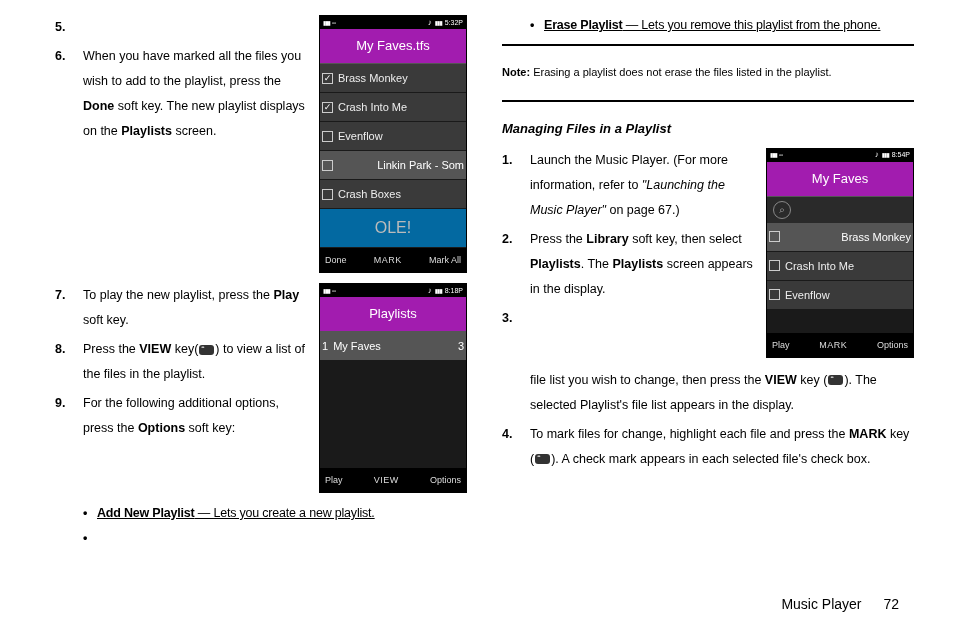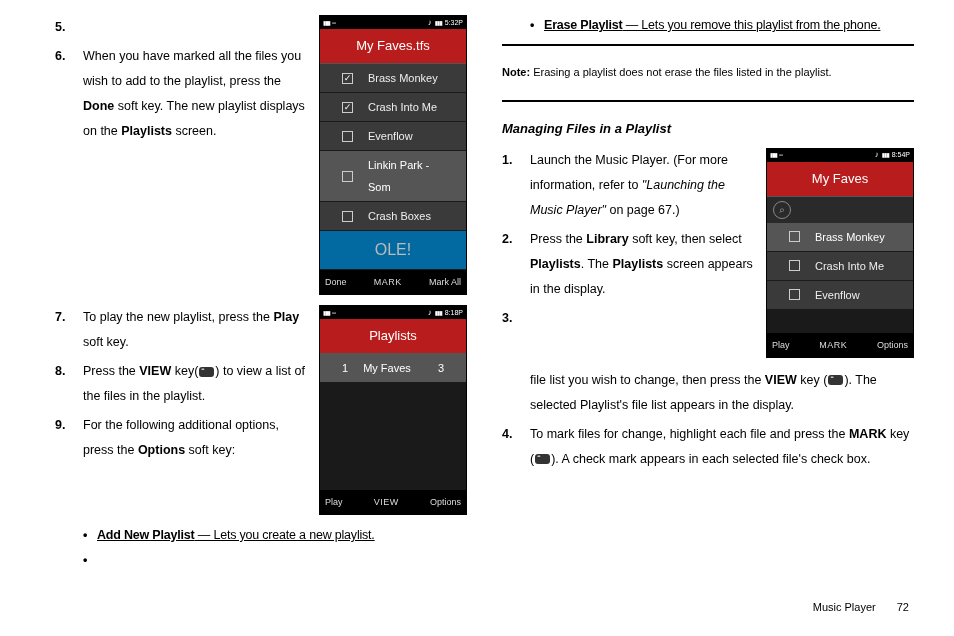--- a/index.html
+++ b/index.html
@@ -68,22 +68,22 @@
     }
     .heading {
       font-weight: bold;
       font-style: italic;
       font-size: 13px;
       margin-bottom: 6px;
     }
     .footer {
       position: absolute;
       bottom: 18px;
-      right: 45px;
-      font-size: 11px;
+      right: 55px;
+      font-size: 14px;
     }
     .footer-label { margin-right: 18px; }
     b { font-weight: bold; }
     i { font-style: italic; }
     .key-icon {
       display: inline-block;
       width: 15px;
       height: 10px;
       background: #333;
       border-radius: 3px;
@@ -119,44 +119,44 @@
       padding: 2px 3px;
       height: 13px;
     }
     .phone-status-left { display: flex; gap: 2px; align-items: center; }
     .phone-status-right { display: flex; gap: 3px; align-items: center; }
     .sig-icon::before { content: "▮▮▮"; font-size: 6px; letter-spacing: -1px; }
     .sig-icon2::before { content: "▫▫"; font-size: 6px; }
     .note-icon::before { content: "♪"; font-size: 8px; }
     .bat-icon::before { content: "▮▮▮"; font-size: 6px; letter-spacing: -1px; }
     .phone-title {
-      background: #b91c1c;
+      background: #a21caf;
       color: #fff;
       text-align: center;
       font-size: 13px;
       padding: 4px 0;
       border-bottom: 1px solid #555;
     }
     .phone-body {
       background: #1a1a1a;
       min-height: 110px;
     }
     .phone-body.tall { min-height: 136px; }
     .phone-body.short { min-height: 115px; }
     .phone-row {
       background: #3a3a3a;
       color: #eee;
       font-size: 11px;
-      padding: 3px 22px;
+      padding: 3px 2px;
       border-bottom: 1px solid #1a1a1a;
       display: flex;
       align-items: center;
-      gap: 15px;
-    }
-    .phone-row.highlighted { background: #555; color: #fff; }
+      gap: 5px;
+    }
+    .phone-row.highlighted { background: #555; color: #fff; justify-content: space-between; }
     .phone-row .row-count { margin-left: auto; }
     .phone-row.center { justify-content: center; background: #0369a1; color: #bbb; font-size: 16px; }
     .checkbox {
       width: 11px;
       height: 11px;
       border: 1px solid #ccc;
       display: inline-flex;
       align-items: center;
       justify-content: center;
       font-size: 9px;

